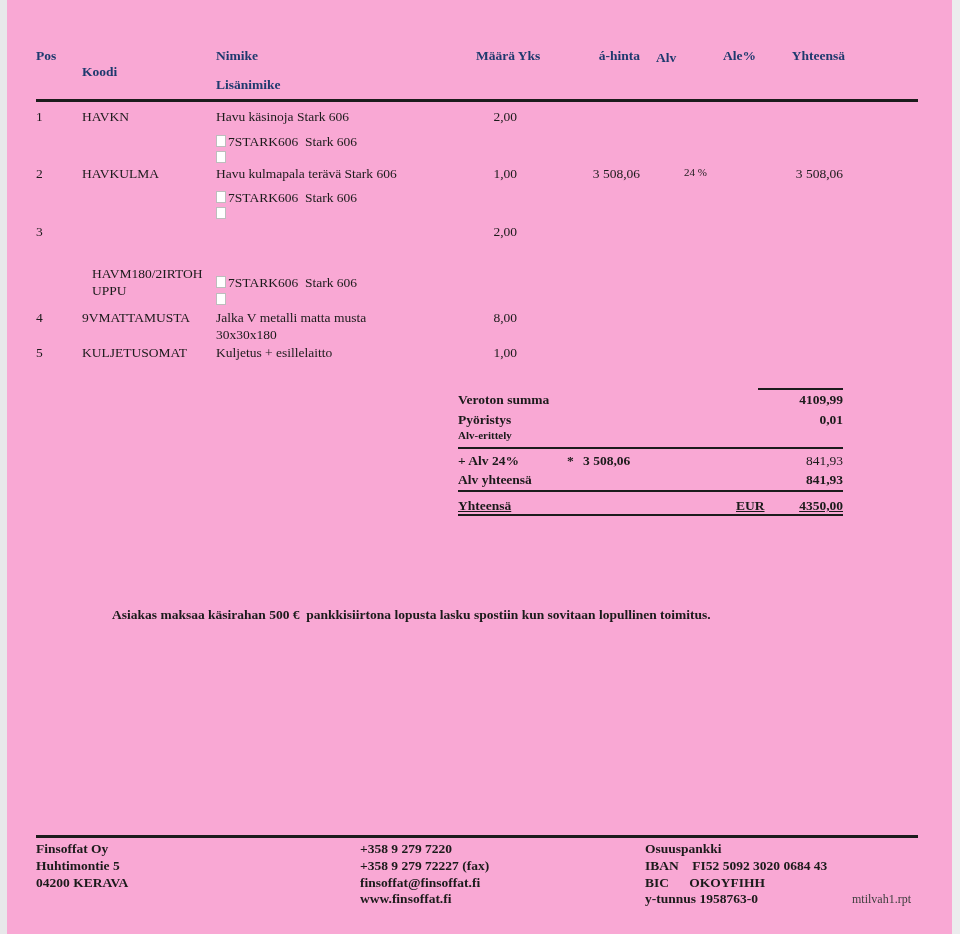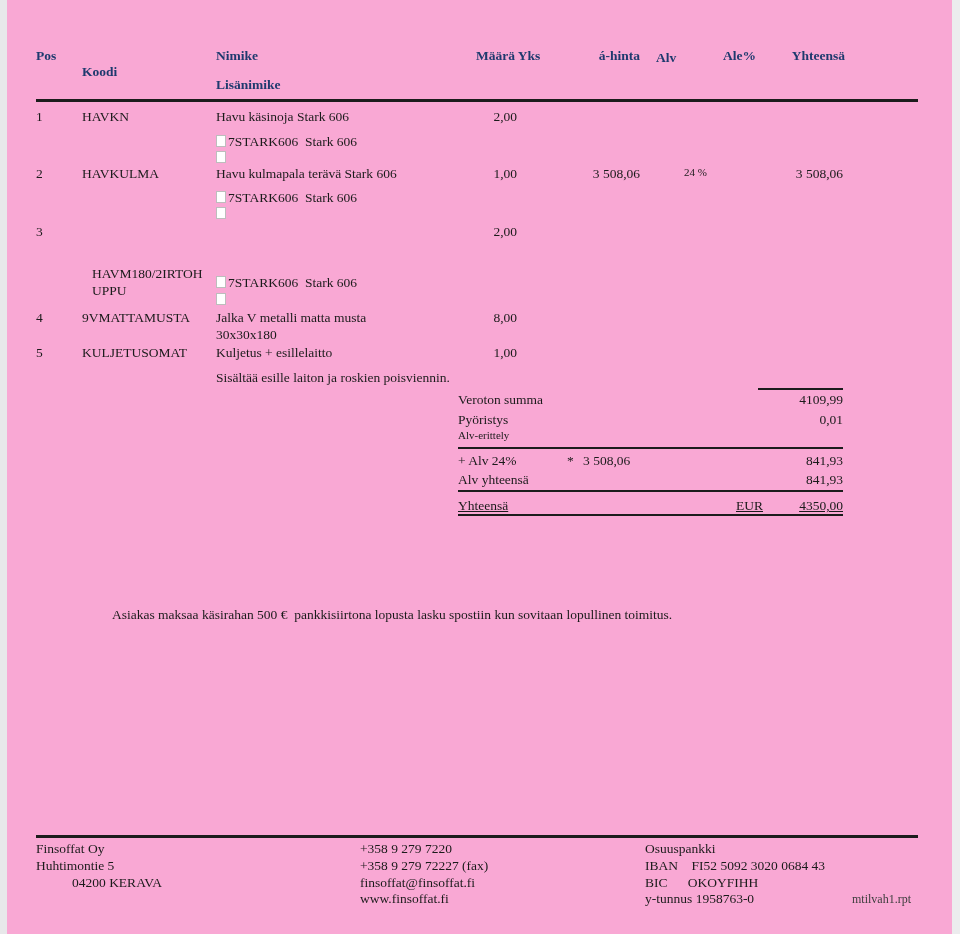--- a/index.html
+++ b/index.html
@@ -3,21 +3,21 @@
 <meta charset="utf-8">
 <style>
   html,body{margin:0;padding:0;background:#fff;}
   .page{position:relative;width:960px;height:934px;background:#f9a8d4;overflow:hidden;
         font-family:"Liberation Serif","DejaVu Serif",serif;color:#1b1b1b;font-size:13.5px;}
   .edge{position:absolute;top:0;height:100%;}
   .edge-l{left:0;width:7px;background:#e8e8ea;}
   .edge-r{right:0;width:8px;background:#ececee;}
   .t{position:absolute;white-space:pre;line-height:17px;}
   .ml{white-space:pre-line;} 
-  .b{font-weight:normal;}
+  .b{font-weight:bold;}
   .navy{color:#1e3a6e;font-weight:bold;}
   .ra{text-align:right;}
   .sm{font-size:11px;line-height:13px;}
   .rule{position:absolute;background:#1c1c1c;}
   .box{display:inline-block;width:8px;height:10px;border:1px solid #bdbdbd;margin-right:2px;vertical-align:-1px;background:#fff;}
   .ul{text-decoration:underline;}
   .rpt{color:#3d3d3d;font-size:12px;}
 </style>
 </head>
 <body>
@@ -64,21 +64,20 @@
   <span class="t" style="left:36px;top:309px;">4</span>
   <span class="t" style="left:82px;top:309px;">9VMATTAMUSTA</span>
   <span class="t ml" style="left:216px;top:309px;">Jalka V metalli matta musta
 30x30x180</span>
   <span class="t ra" style="right:443px;top:309px;">8,00</span>
 
   <span class="t" style="left:36px;top:344px;">5</span>
   <span class="t" style="left:82px;top:344px;">KULJETUSOMAT</span>
   <span class="t ml" style="left:216px;top:344px;">Kuljetus + esillelaitto</span>
   <span class="t ra" style="right:443px;top:344px;">1,00</span>
-  <span class="t" style="left:216px;top:369px;">Sisältää esille laiton ja roskien poisviennin.</span>
 
   <div class="rule" style="left:758px;top:388px;width:85px;height:2px;"></div>
   <span class="t b" style="left:458px;top:391px;">Veroton summa</span>
   <span class="t b ra" style="right:117px;top:391px;">4109,99</span>
   <span class="t b" style="left:458px;top:411px;">Pyöristys</span>
   <span class="t b ra" style="right:117px;top:411px;">0,01</span>
   <span class="t b sm" style="left:458px;top:429px;">Alv-erittely</span>
   <div class="rule" style="left:458px;top:447px;width:385px;height:2px;"></div>
   <span class="t b" style="left:458px;top:452px;">+ Alv 24%</span>
   <span class="t b" style="left:567px;top:452px;">*</span>
@@ -90,21 +89,21 @@
   <span class="t b ul" style="left:458px;top:497px;">Yhteensä</span>
   <span class="t b ul" style="left:736px;top:497px;">EUR</span>
   <span class="t b ul ra" style="right:117px;top:497px;">4350,00</span>
   <div class="rule" style="left:458px;top:514px;width:385px;height:2px;"></div>
 
   <span class="t b" style="left:112px;top:606px;">Asiakas maksaa käsirahan 500 €  pankkisiirtona lopusta lasku spostiin kun sovitaan lopullinen toimitus.</span>
 
   <div class="rule" style="left:36px;top:835px;width:882px;height:3px;"></div>
   <span class="t b" style="left:36px;top:840px;">Finsoffat Oy</span>
   <span class="t b" style="left:36px;top:857px;">Huhtimontie 5</span>
-  <span class="t b" style="left:36px;top:874px;margin-left:36px;">04200 KERAVA</span>
+  <span class="t b" style="left:36px;top:874px;">04200 KERAVA</span>
 
   <span class="t b" style="left:360px;top:840px;">+358 9 279 7220</span>
   <span class="t b" style="left:360px;top:857px;">+358 9 279 72227 (fax)</span>
   <span class="t b" style="left:360px;top:874px;">finsoffat@finsoffat.fi</span>
   <span class="t b" style="left:360px;top:890px;">www.finsoffat.fi</span>
 
   <span class="t b" style="left:645px;top:840px;">Osuuspankki</span>
   <span class="t b" style="left:645px;top:857px;">IBAN    FI52 5092 3020 0684 43</span>
   <span class="t b" style="left:645px;top:874px;">BIC      OKOYFIHH</span>
   <span class="t b" style="left:645px;top:890px;">y-tunnus 1958763-0</span>

